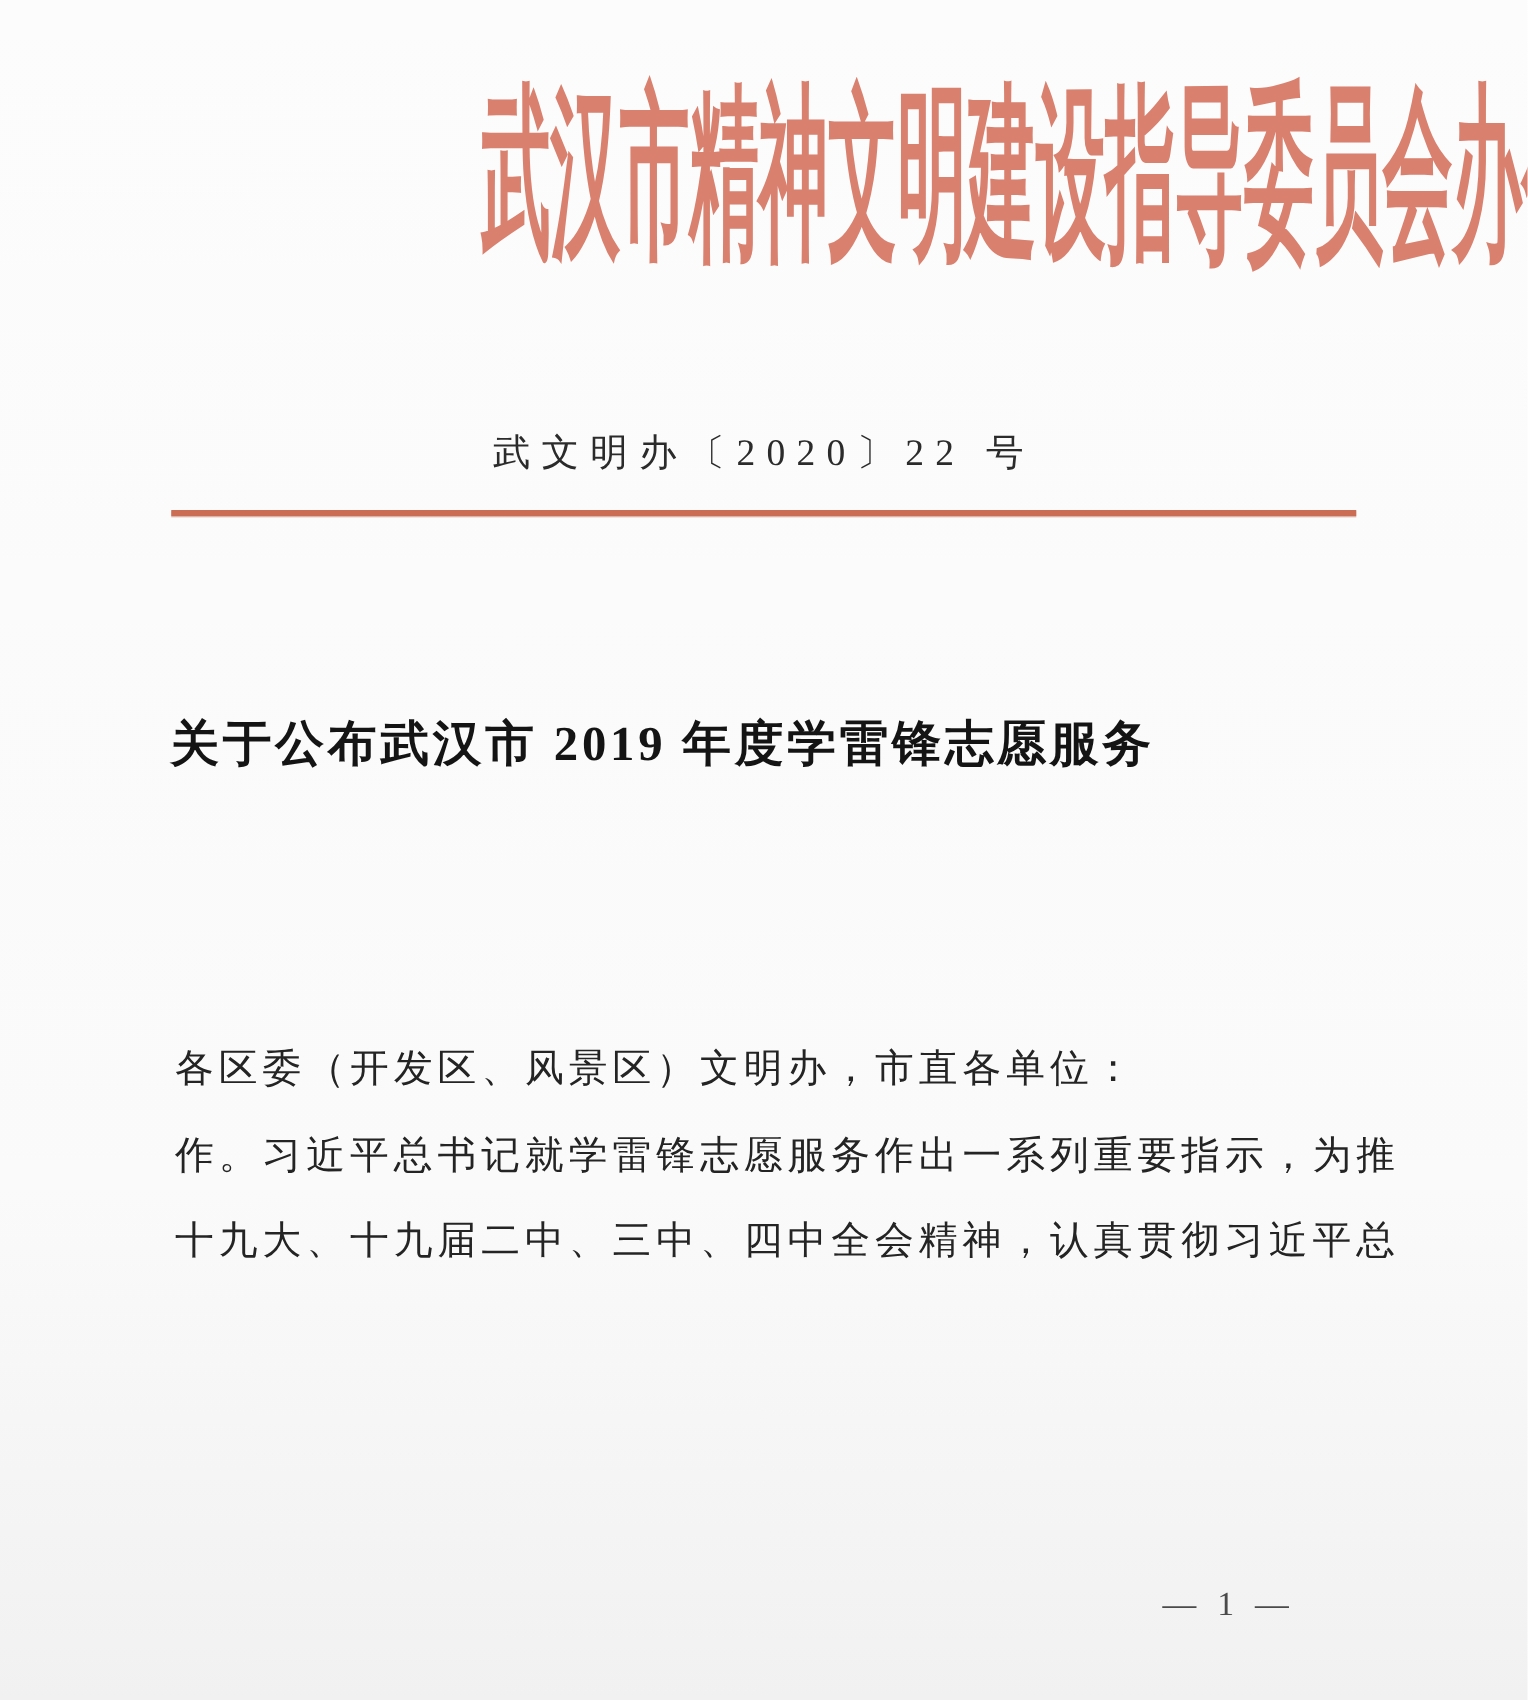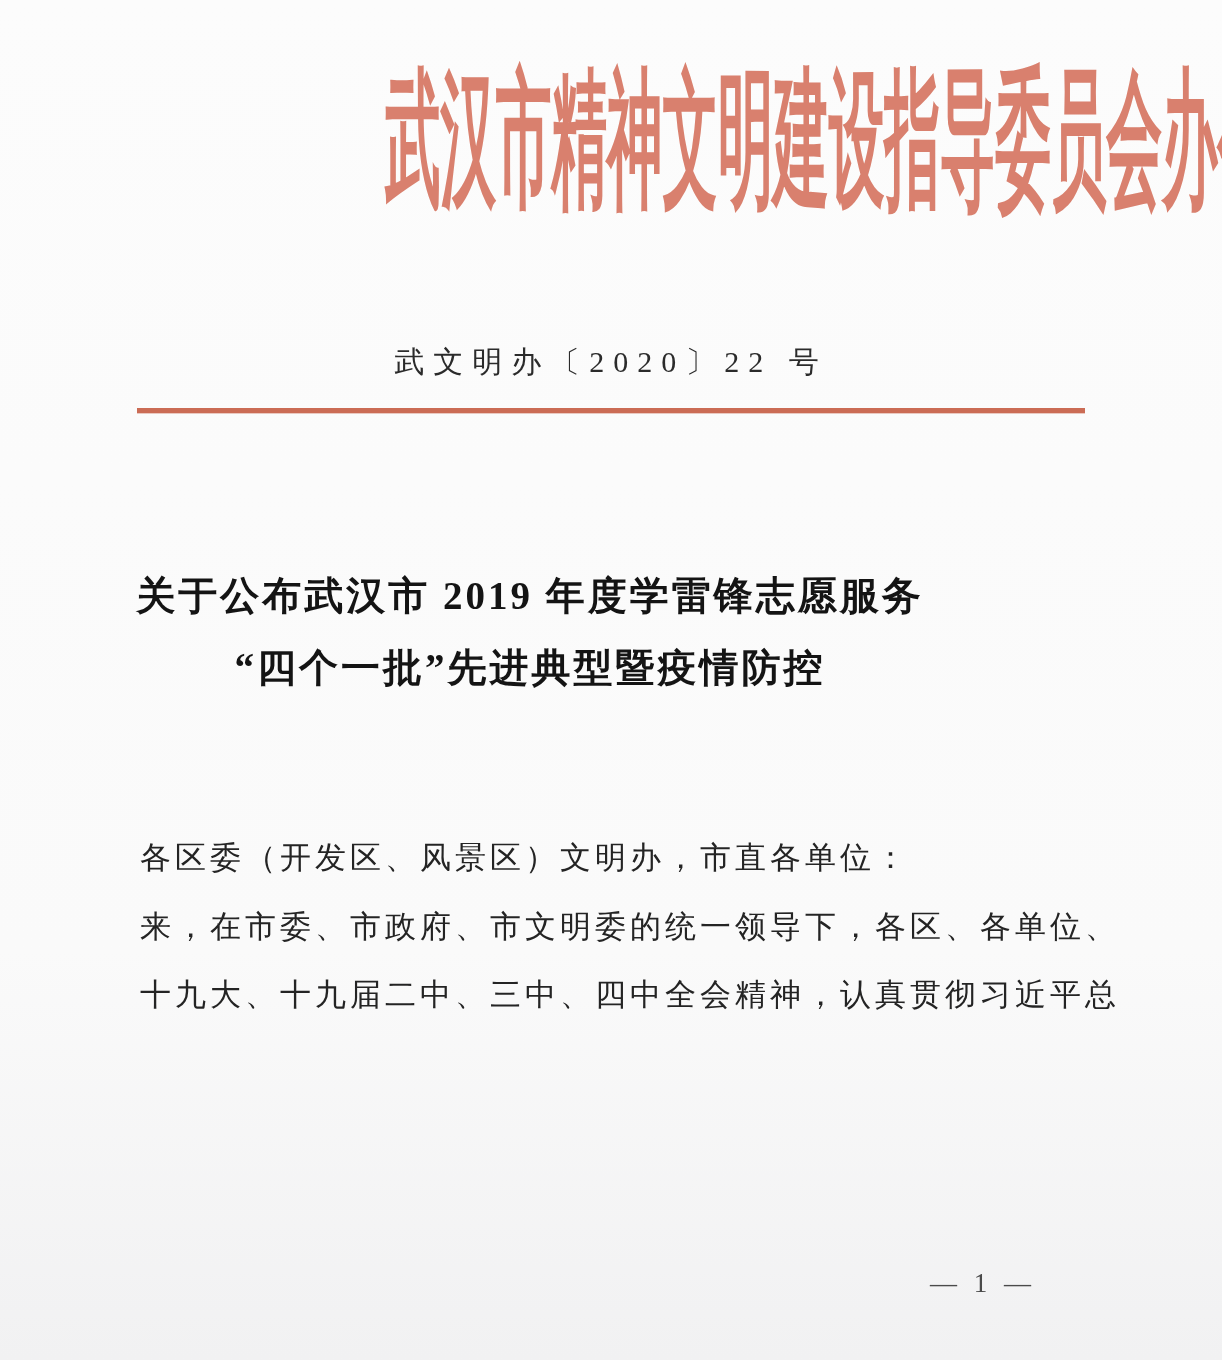--- a/index.html
+++ b/index.html
@@ -68,20 +68,21 @@
   }
   .body-block {
     position: absolute;
     top: 824px;
     left: 140px;
     width: 950px;
     font-size: 31px;
     line-height: 68.5px;
     color: #242424;
     letter-spacing: 4px;
+    font-family: Liberation Mono, monospace;
   }
   .para-line { white-space: nowrap; }
   .para-line.indent { text-indent: 66px; }
   .page-number {
     position: absolute;
     top: 1268px;
     left: 0;
     width: 1222px;
     box-sizing: border-box;
     text-align: right;
@@ -98,24 +99,23 @@
 <div class="page">
 
   <div class="org-title">武汉市精神文明建设指导委员会办公室文件</div>
 
   <div class="doc-number">武文明办〔2020〕22 号</div>
 
   <div class="red-line"></div>
 
   <div class="title-block">
     <div>关于公布武汉市 2019 年度学雷锋志愿服务</div>
-    <div>“四个一批”先进典型暨疫情防控</div>
   </div>
 
   <div class="body-block">
     <div class="para-line">各区委（开发区、风景区）文明办，市直各单位：</div>
-    <div class="para-line">来，在市委、市政府、市文明委的统一领导下，各区、各单位、</div>
+    <div class="para-line">作。习近平总书记就学雷锋志愿服务作出一系列重要指示，为推</div>
     <div class="para-line">十九大、十九届二中、三中、四中全会精神，认真贯彻习近平总</div>
   </div>
 
   <div class="page-number">— 1 —</div>
 
 </div>
 
 </body></html>

